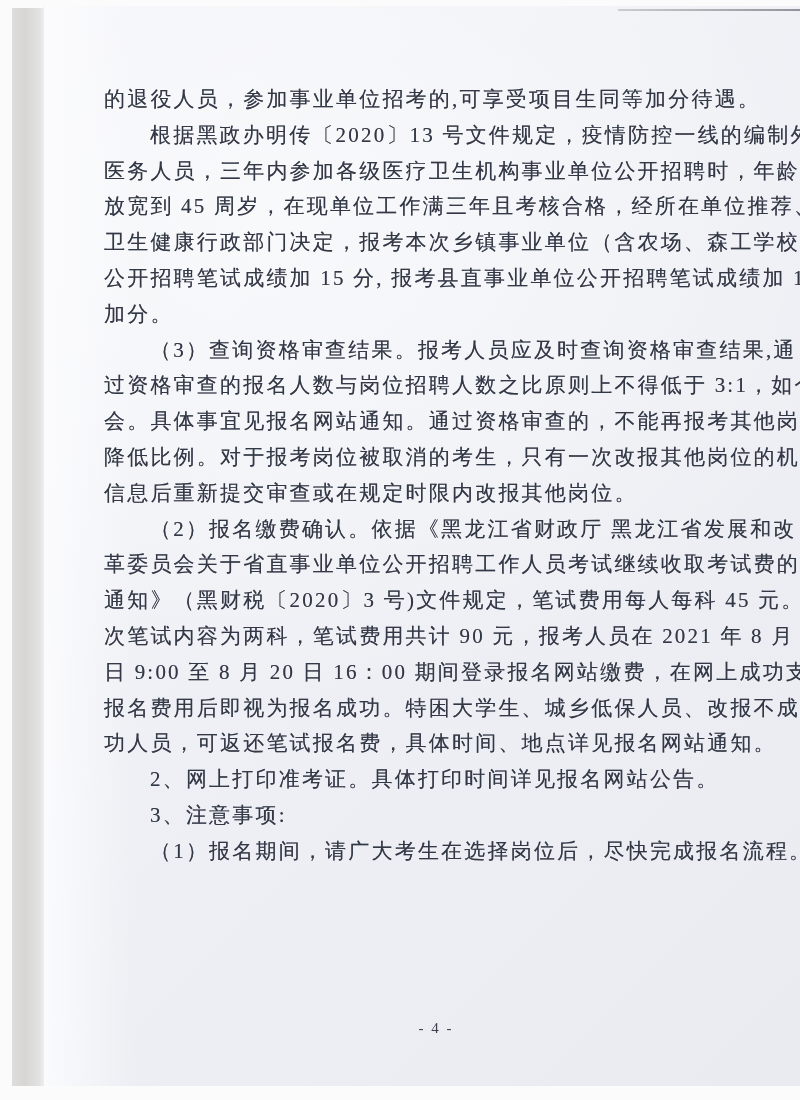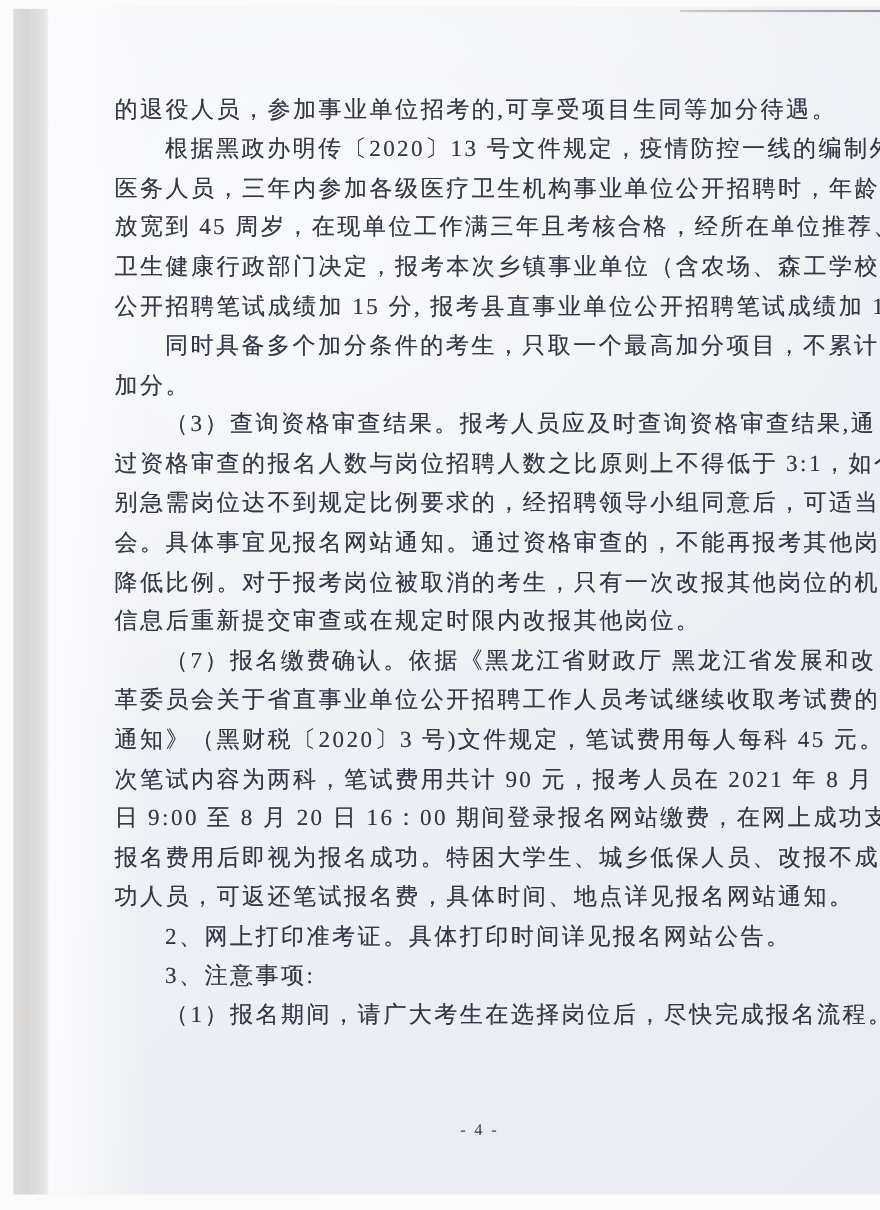--- a/index.html
+++ b/index.html
@@ -99,29 +99,27 @@
   <div class="edge-topline"></div>
   <div class="edge-white-bottom"></div>
 
   <div class="text-block">
       <div class="text-line">的退役人员，参加事业单位招考的,可享受项目生同等加分待遇。</div>
       <div class="text-line indent">根据黑政办明传〔2020〕13 号文件规定，疫情防控一线的编制外</div>
       <div class="text-line">医务人员，三年内参加各级医疗卫生机构事业单位公开招聘时，年龄</div>
       <div class="text-line">放宽到 45 周岁，在现单位工作满三年且考核合格，经所在单位推荐、</div>
       <div class="text-line">卫生健康行政部门决定，报考本次乡镇事业单位（含农场、森工学校）</div>
       <div class="text-line">公开招聘笔试成绩加 15 分, 报考县直事业单位公开招聘笔试成绩加 10</div>
-      <div class="text-line indent">同时具备多个加分条件的考生，只取一个最高加分项目，不累计</div>
       <div class="text-line">加分。</div>
       <div class="text-line indent">（3）查询资格审查结果。报考人员应及时查询资格审查结果,通</div>
       <div class="text-line">过资格审查的报名人数与岗位招聘人数之比原则上不得低于 3:1，如个</div>
-      <div class="text-line">别急需岗位达不到规定比例要求的，经招聘领导小组同意后，可适当</div>
       <div class="text-line">会。具体事宜见报名网站通知。通过资格审查的，不能再报考其他岗</div>
       <div class="text-line">降低比例。对于报考岗位被取消的考生，只有一次改报其他岗位的机</div>
       <div class="text-line">信息后重新提交审查或在规定时限内改报其他岗位。</div>
-      <div class="text-line indent">（7）报名缴费确认。依据《黑龙江省财政厅 黑龙江省发展和改</div>
+      <div class="text-line indent">（2）报名缴费确认。依据《黑龙江省财政厅 黑龙江省发展和改</div>
       <div class="text-line">革委员会关于省直事业单位公开招聘工作人员考试继续收取考试费的</div>
       <div class="text-line">通知》（黑财税〔2020〕3 号)文件规定，笔试费用每人每科 45 元。本</div>
       <div class="text-line">次笔试内容为两科，笔试费用共计 90 元，报考人员在 2021 年 8 月 16</div>
       <div class="text-line">日 9:00 至 8 月 20 日 16：00 期间登录报名网站缴费，在网上成功支付</div>
       <div class="text-line">报名费用后即视为报名成功。特困大学生、城乡低保人员、改报不成</div>
       <div class="text-line">功人员，可返还笔试报名费，具体时间、地点详见报名网站通知。</div>
       <div class="text-line indent">2、网上打印准考证。具体打印时间详见报名网站公告。</div>
       <div class="text-line indent">3、注意事项:</div>
       <div class="text-line indent">（1）报名期间，请广大考生在选择岗位后，尽快完成报名流程。</div>
     </div>

